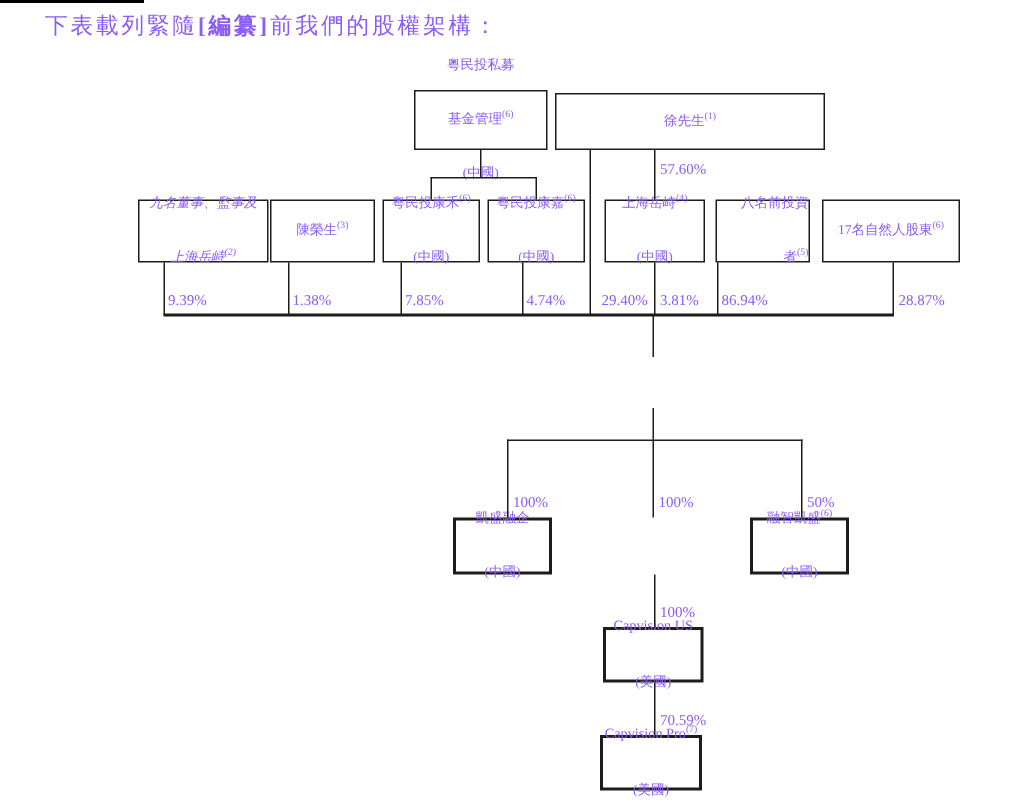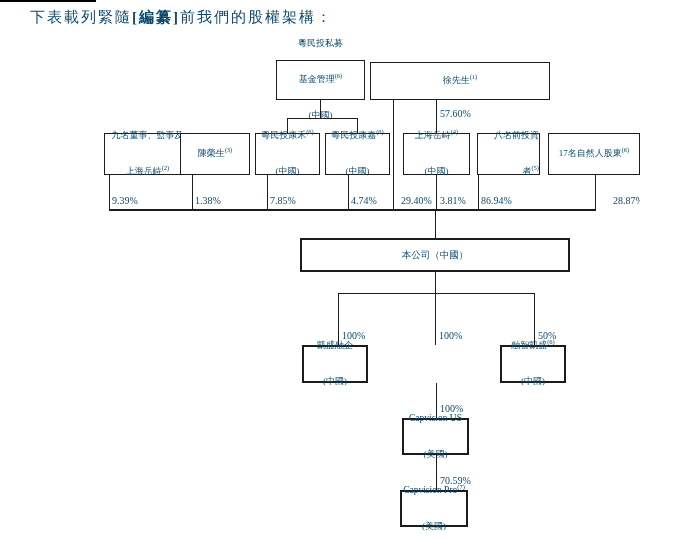--- a/index.html
+++ b/index.html
@@ -1,17 +1,17 @@
 <!DOCTYPE html>
 <html><head>
 <meta charset="utf-8">
 <style>
   html,body{margin:0;padding:0;background:#ffffff;}
   #canvas{position:relative;width:640px;height:538px;background:#ffffff;overflow:hidden;
-          font-family:"Liberation Serif","DejaVu Serif",serif;color:#0c4a6e;}
+          font-family:"Liberation Serif","DejaVu Serif",serif;color:#8b5cf6;}
   .topbar{position:absolute;background:#000;}
   .title{position:absolute;left:30px;top:8px;font-size:15px;letter-spacing:2px;white-space:nowrap;}
   .title b{font-weight:bold;}
   .box{position:absolute;border:1px solid #1c1c1c;background:#fff;display:flex;
        flex-direction:column;align-items:center;justify-content:center;text-align:center;
        font-size:9px;line-height:1.3;box-sizing:border-box;gap:24px;}
   .box.heavy{border-width:2px;}
   .box .en{font-size:9.5px;}
   sup{font-size:6.5px;line-height:0;vertical-align:super;}
   .vline{position:absolute;width:1px;background:#1c1c1c;}
@@ -31,21 +31,21 @@
   <div class="box" style="left:276px;top:60px;width:89px;height:40px;">
     <span>粵民投私募</span>
     <span><span>基金管理</span><sup>(6)</sup></span>
     <span>(中國)</span>
   </div>
 
   <div class="box" style="left:370px;top:62px;width:180px;height:38px;">
     <span><span>徐先生</span><sup>(1)</sup></span>
   </div>
 
-  <div class="box" style="left:104px;top:133px;width:87px;height:42px;">
+  <div class="box" style="left:92px;top:133px;width:87px;height:42px;font-style:italic;">
     <span>九名董事、監事及</span>
     <span><span>上海岳峙</span><sup>(2)</sup></span>
   </div>
 
   <div class="box" style="left:180px;top:133px;width:70px;height:42px;">
     <span><span>陳榮生</span><sup>(3)</sup></span>
   </div>
 
   <div class="box" style="left:255px;top:133px;width:65px;height:42px;">
     <span><span>粵民投康禾</span><sup>(6)</sup></span>
@@ -64,23 +64,20 @@
 
   <div class="box" style="left:477px;top:133px;width:63px;height:42px;align-items:flex-end;">
     <span>八名前投資</span>
     <span><span>者</span><sup>(5)</sup></span>
   </div>
 
   <div class="box" style="left:548px;top:133px;width:92px;height:42px;">
     <span><span>17名自然人股東</span><sup>(6)</sup></span>
   </div>
 
-  <div class="box heavy" style="left:300px;top:238px;width:270px;height:34px;font-size:9.5px;">
-    <span>本公司（中國）</span>
-  </div>
 
   <div class="box heavy" style="left:302px;top:345px;width:66px;height:38px;">
     <span>凱盛融企</span>
     <span>(中國)</span>
   </div>
 
 
   <div class="box heavy" style="left:500px;top:345px;width:66px;height:38px;">
     <span><span>融智凱盛</span><sup>(6)</sup></span>
     <span>(中國)</span>
@@ -124,21 +121,21 @@
   <div class="vline" style="left:436px;top:383px;height:35px;"></div>
   <div class="vline" style="left:436px;top:455px;height:35px;"></div>
 
   <div class="pct" style="left:112px;top:195px;">9.39%</div>
   <div class="pct" style="left:195px;top:195px;">1.38%</div>
   <div class="pct" style="left:270px;top:195px;">7.85%</div>
   <div class="pct" style="left:351px;top:195px;">4.74%</div>
   <div class="pct" style="left:401px;top:195px;font-family:Liberation Serif, serif;">29.40%</div>
   <div class="pct" style="left:440px;top:195px;">3.81%</div>
   <div class="pct" style="left:481px;top:195px;">86.94%</div>
-  <div class="pct" style="left:613px;top:195px;">28.87%</div>
+  <div class="pct" style="left:599px;top:195px;">28.87%</div>
   <div class="pct" style="left:440px;top:108px;">57.60%</div>
 
   <div class="pct" style="left:342px;top:330px;">100%</div>
   <div class="pct" style="left:439px;top:330px;">100%</div>
   <div class="pct" style="left:538px;top:330px;">50%</div>
   <div class="pct" style="left:440px;top:403px;">100%</div>
   <div class="pct" style="left:440px;top:475px;">70.59%</div>
 
 </div>
 

